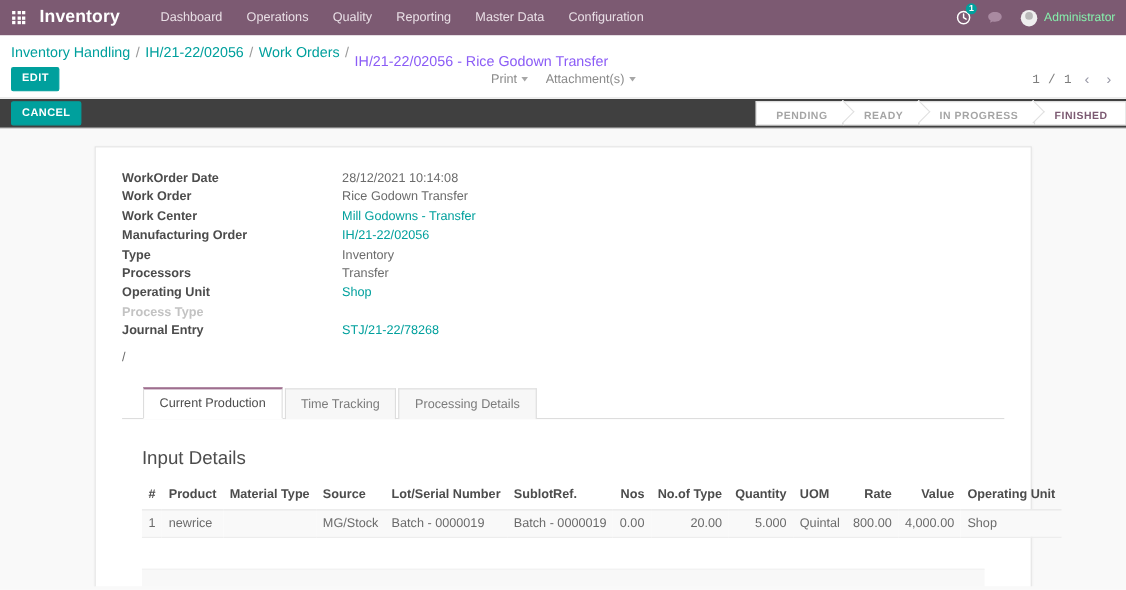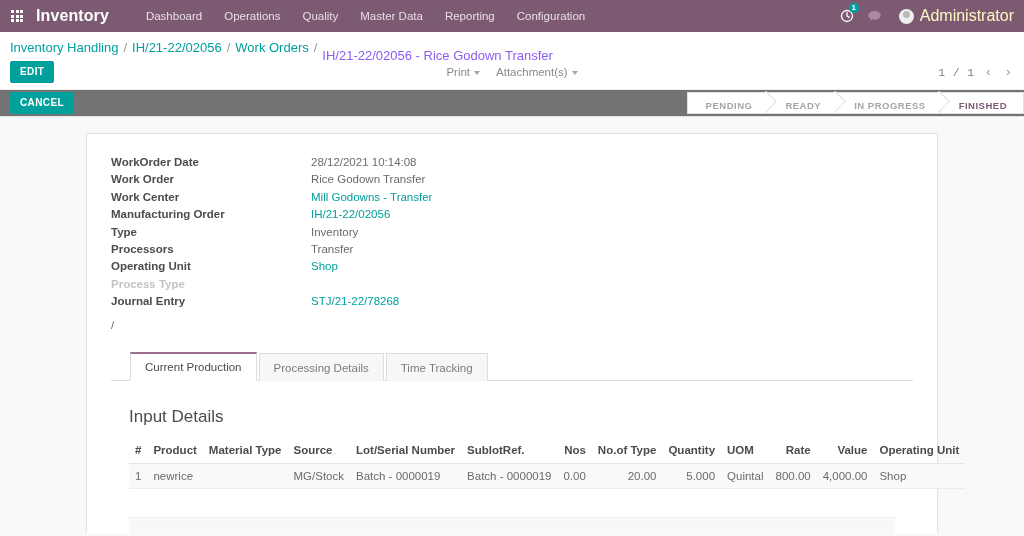--- a/index.html
+++ b/index.html
@@ -99,21 +99,21 @@
     overflow: hidden;
   }
   .avatar::after {
     content: "";
     position: absolute;
     width: 7px; height: 7px;
     border-radius: 50%;
     background: #b9b9b9;
     left: 4px; top: 2.5px;
   }
-  .user-name { color: #fef9c3; font-size: 16px; }
+  .user-name { color: #86efac; font-size: 11px; }
 
   
   .control-panel { background: #ffffff; }
 
   .breadcrumb-row {
     height: 26px;
     display: flex;
     align-items: center;
     padding: 0 10px;
     font-size: 13px;
@@ -185,21 +185,21 @@
     padding: 0 2px;
   }
 
   .status-row {
     display: flex;
     align-items: center;
     padding: 2px 0 2px 10px;
     border-top: 1px solid #efefef;
     border-bottom: 1px solid #e4e4e4;
     min-height: 26px;
-    background: #737373;
+    background: #404040;
   }
   .statusbar {
     margin-left: auto;
     display: flex;
     align-items: stretch;
     height: 22px;
   }
   .st {
     position: relative;
     display: flex; align-items: center;
@@ -354,22 +354,22 @@
         <i></i>
         <i></i>
         <i></i>
     </span>
   </div>
   <div class="brand">Inventory</div>
   <nav class="menu">
     <div class="menu-item">Dashboard</div>
     <div class="menu-item">Operations</div>
     <div class="menu-item">Quality</div>
+    <div class="menu-item">Reporting</div>
     <div class="menu-item">Master Data</div>
-    <div class="menu-item">Reporting</div>
     <div class="menu-item">Configuration</div>
   </nav>
   <div class="nav-right">
     <div class="nav-icon">
       <svg width="14" height="14" viewBox="0 0 16 16" aria-hidden="true">
         <circle cx="8" cy="8" r="6.3" fill="none" stroke="#ffffff" stroke-width="1.5"></circle>
         <path d="M8 4.3 V8 L10.6 9.6" fill="none" stroke="#ffffff" stroke-width="1.5" stroke-linecap="round"></path>
       </svg>
       <span class="badge">1</span>
     </div>
@@ -460,22 +460,22 @@
       <div class="frow">
         <div class="flabel">Journal Entry</div>
         <div class="fvalue link">STJ/21-22/78268</div>
       </div>
       <div class="slash-row">/</div>
     </div>
 
     <div class="notebook">
       <div class="tabs">
         <div class="tab active">Current Production</div>
+        <div class="tab">Time Tracking</div>
         <div class="tab">Processing Details</div>
-        <div class="tab">Time Tracking</div>
       </div>
 
       <div class="tab-content">
         <h2 class="section-title">Input Details</h2>
 
         <table class="grid">
           <thead>
             <tr>
               <th class="col-hash">#</th>
               <th>Product</th>

